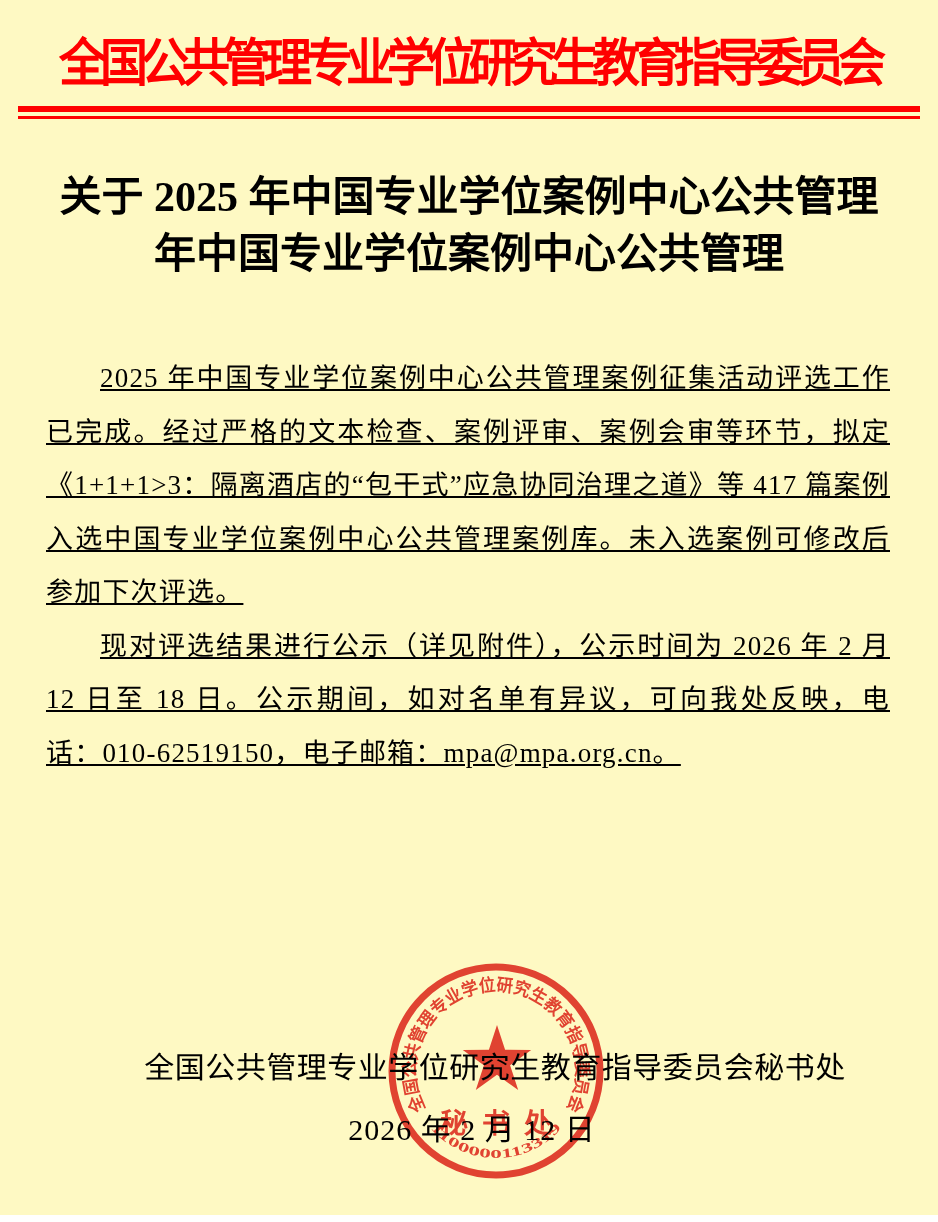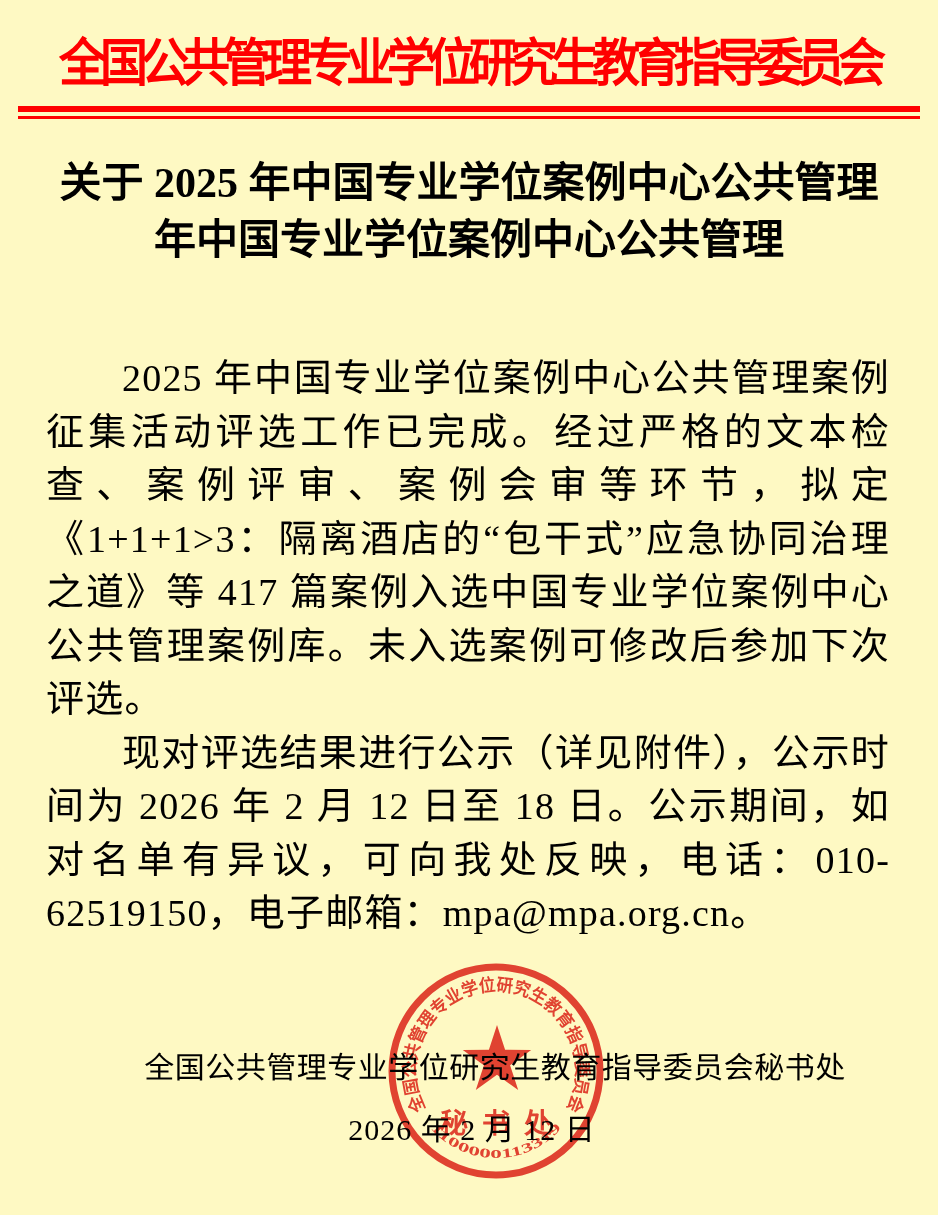--- a/index.html
+++ b/index.html
@@ -39,39 +39,40 @@
   .rule-thin {
     position: absolute;
     top: 116px; left: 18px; right: 18px;
     height: 3px;
     background: #ff0000;
   }
 
   
   .doc-title {
     position: absolute;
-    top: 155px; left: 0; right: 0;
+    top: 169px; left: 0; right: 0;
     margin: 0;
     text-align: center;
     font-size: 42px;
     font-weight: bold;
     line-height: 57px;
     letter-spacing: 0px;
   }
   .doc-title span { display: block; }
 
   
   .body-text {
     position: absolute;
     top: 352px; left: 46px;
     width: 844px;
-    font-size: 38px;
+    font-size: 27px;
     line-height: 53.5px;
     letter-spacing: 1.2px;
     text-align: justify;
+    text-decoration: underline;
   }
   .body-text p {
     margin: 0;
     text-indent: 2em;
   }
   .body-text p.attachment {
     margin-top: 49px;
     text-align: left;
   }
 

